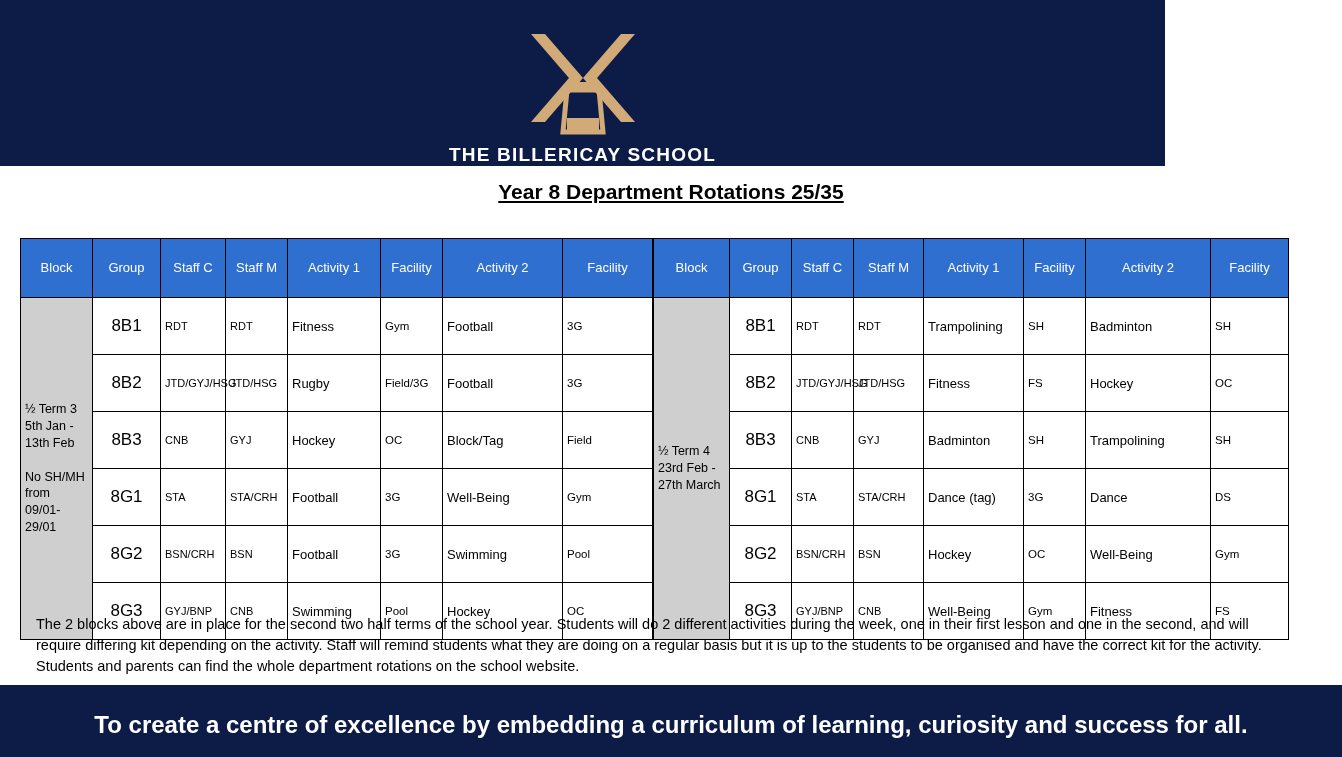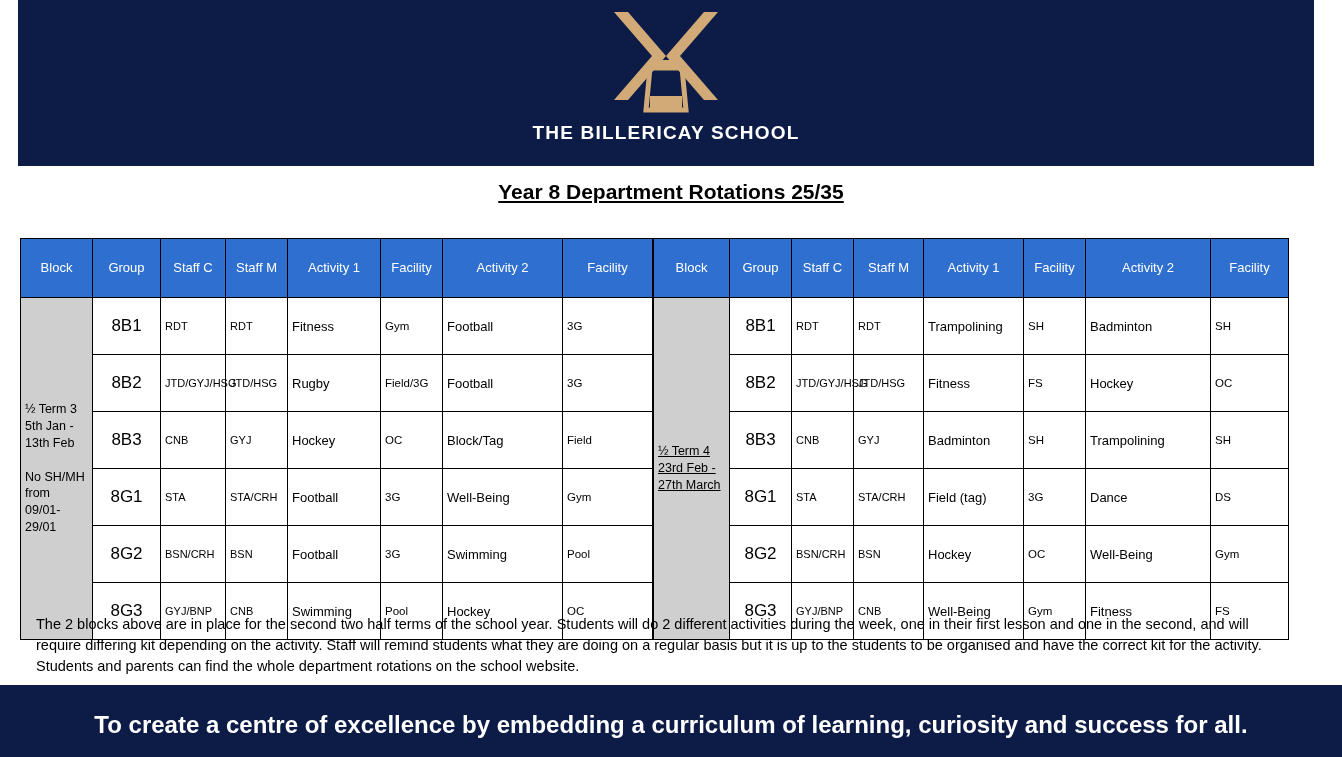--- a/index.html
+++ b/index.html
@@ -18,28 +18,27 @@
     width: 1342px;
     height: 757px;
     background: #ffffff;
   }
 
   
   .header-banner {
     position: absolute;
     left: 0;
     top: 0;
-    width: 1296px;
+    width: 1165px;
     height: 166px;
     background: #0d1c47;
     display: flex;
     flex-direction: column;
     align-items: center;
-    justify-content: flex-start;
-    margin-left: 18px;
+    justify-content: flex-end;
   }
   .logo-wrap {
     margin-top: 10px;
     width: 120px;
     height: 108px;
     position: relative;
   }
   .school-name {
     margin-top: 4px;
     color: #ffffff;
@@ -312,21 +311,21 @@
           <th>Staff C</th>
           <th>Staff M</th>
           <th>Activity 1</th>
           <th>Facility</th>
           <th>Activity 2</th>
           <th>Facility</th>
         </tr>
       </thead>
       <tbody>
         <tr>
-          <td class="block-cell" rowspan="6" style="white-space: pre-line; text-decoration: underline;">½ Term 4
+          <td class="block-cell" rowspan="6" style="white-space: pre-line;">½ Term 4
 23rd Feb - 27th March</td>
           <td class="group-cell">8B1</td>
           <td class="staff-cell">RDT</td>
           <td class="staff-cell">RDT</td>
           <td class="act-cell">Trampolining</td>
           <td class="fac-cell">SH</td>
           <td class="act-cell">Badminton</td>
           <td class="fac-cell">SH</td>
         </tr>
         <tr>
@@ -344,21 +343,21 @@
           <td class="staff-cell">GYJ</td>
           <td class="act-cell">Badminton</td>
           <td class="fac-cell">SH</td>
           <td class="act-cell">Trampolining</td>
           <td class="fac-cell">SH</td>
         </tr>
         <tr>
           <td class="group-cell">8G1</td>
           <td class="staff-cell">STA</td>
           <td class="staff-cell">STA/CRH</td>
-          <td class="act-cell">Field (tag)</td>
+          <td class="act-cell">Dance (tag)</td>
           <td class="fac-cell">3G</td>
           <td class="act-cell">Dance</td>
           <td class="fac-cell">DS</td>
         </tr>
         <tr>
           <td class="group-cell">8G2</td>
           <td class="staff-cell">BSN/CRH</td>
           <td class="staff-cell">BSN</td>
           <td class="act-cell">Hockey</td>
           <td class="fac-cell">OC</td>

